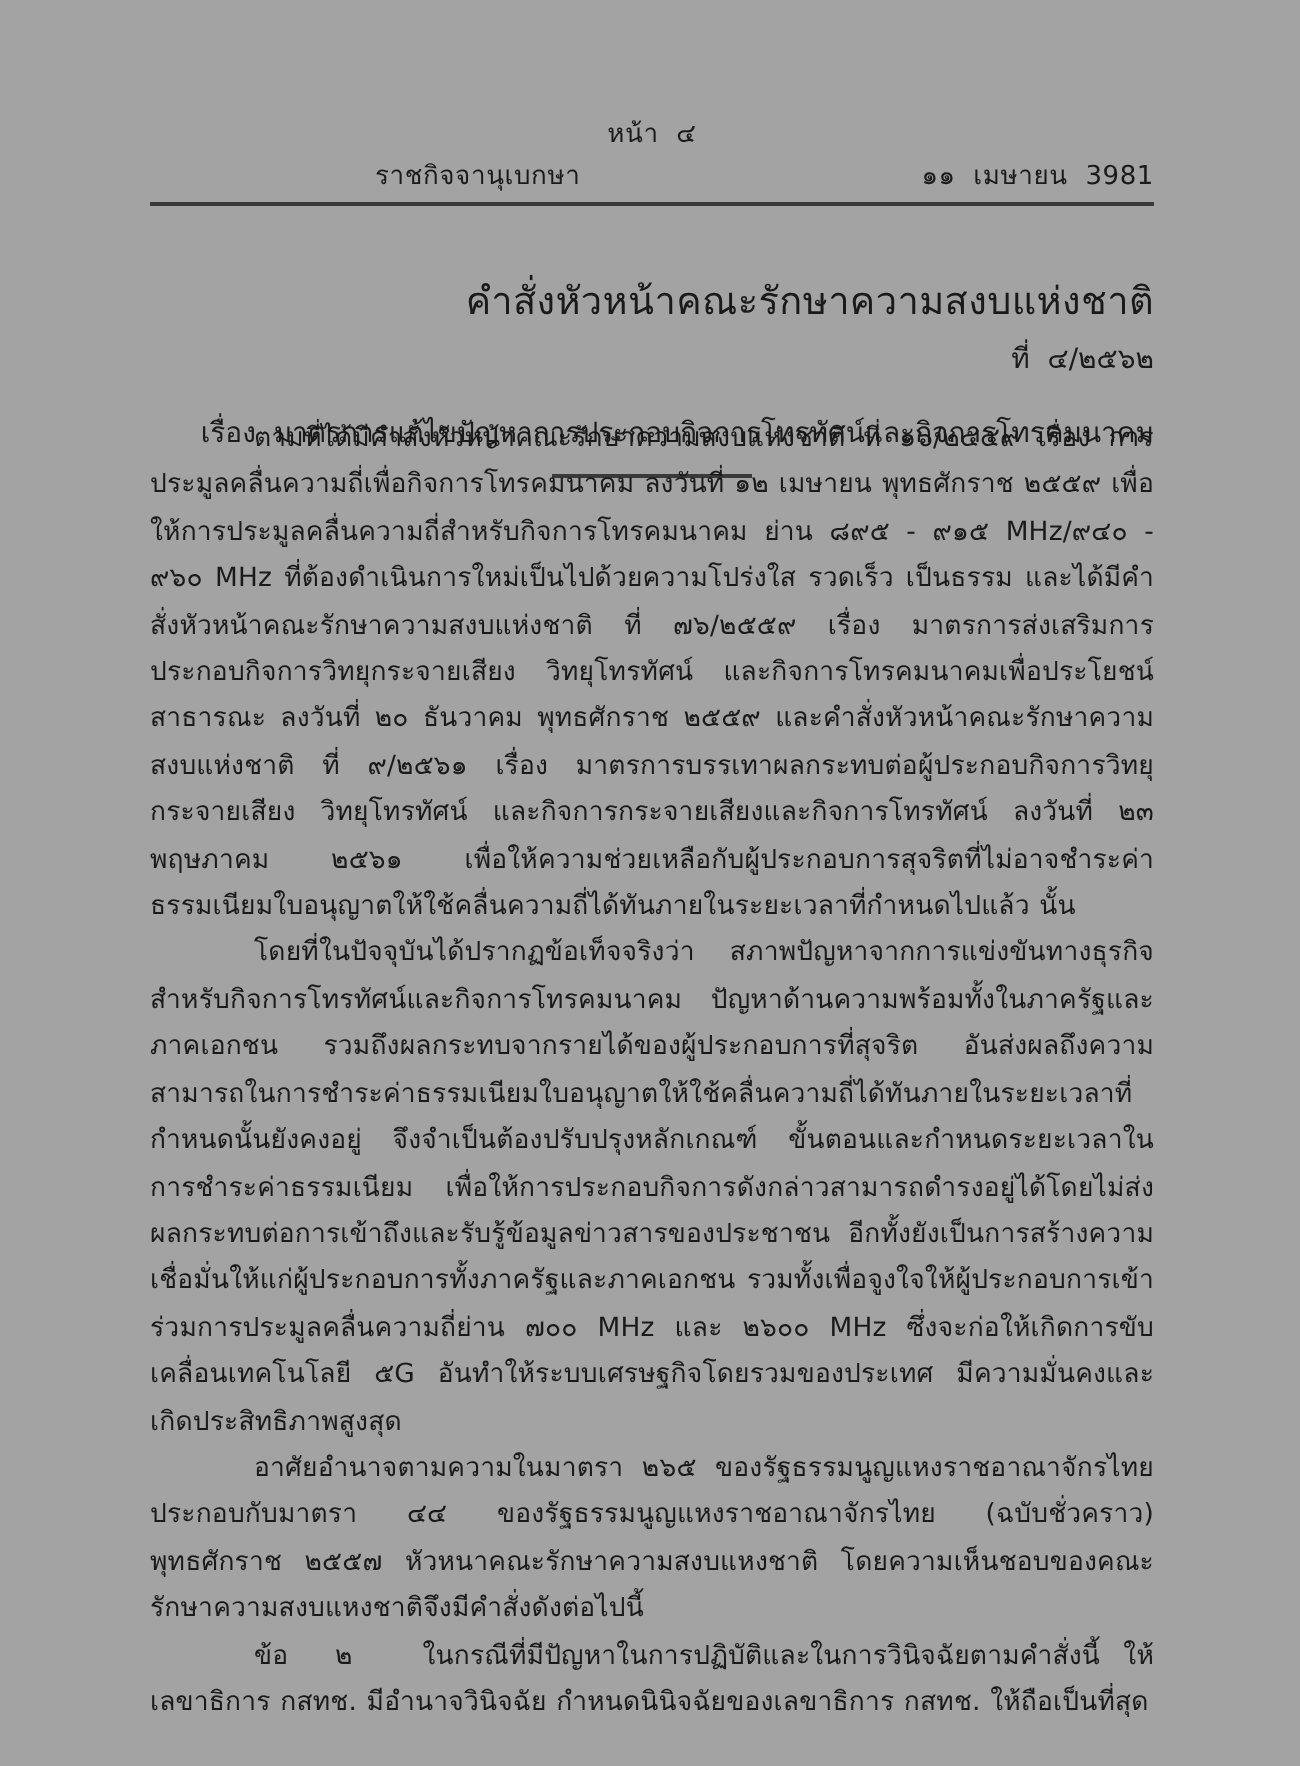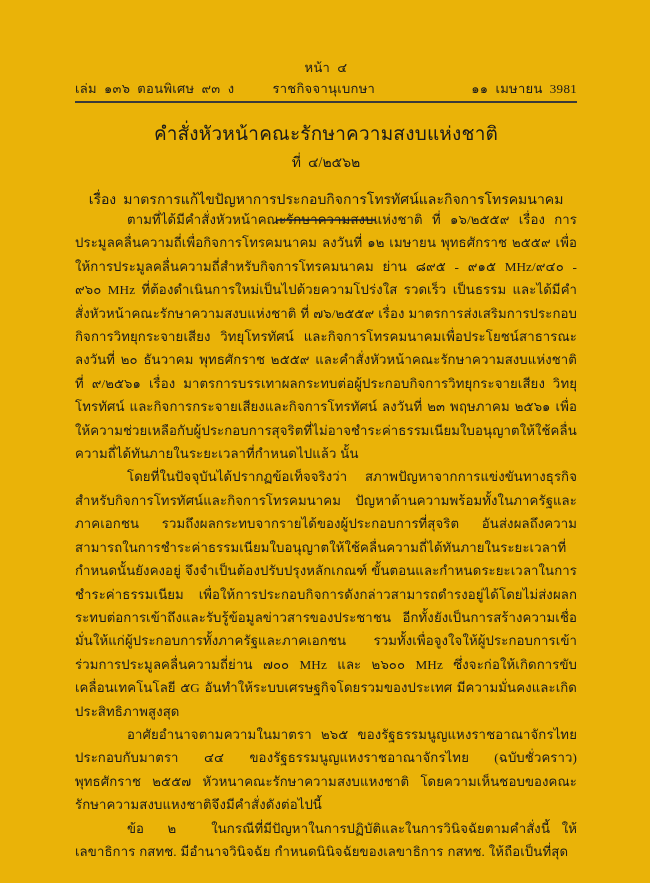--- a/index.html
+++ b/index.html
@@ -12,24 +12,23 @@
   body {
     font-family: "DejaVu Sans", "Liberation Sans", sans-serif;
     color: #1a1a1a;
   }
 
   .page {
     position: relative;
     width: 650px;
     height: 883px;
     margin: 0 auto;
-    background: #eab308;
+    background: #a3a3a3;
     overflow: hidden;
     box-sizing: border-box;
-    font-family: Liberation Serif, serif;
   }
 
   
   .gazette-header {
     position: absolute;
     left: 75px;
     right: 73px;
     top: 58px;
   }
 
@@ -73,22 +72,22 @@
     border: 0;
     border-top: 2px solid #3a3a3a;
     width: 100%;
   }
 
   
   .title-block {
     position: absolute;
     left: 75px;
     right: 73px;
-    top: 120px;
-    text-align: center;
+    top: 138px;
+    text-align: right;
   }
 
   .doc-title {
     font-size: 19px;
     line-height: 1.45;
     letter-spacing: 0.2px;
     margin: 0;
     font-weight: normal;
     white-space: pre;
   }
@@ -151,21 +150,20 @@
 </style>
 </head>
 <body>
 
 <div class="page">
 
   <div class="gazette-header">
     <div class="page-number-line">หน้า  ๔</div>
 
     <div class="header-row">
-      <div class="header-left">เล่ม  ๑๓๖  ตอนพิเศษ  ๙๓  ง</div>
       <div class="header-center">ราชกิจจานุเบกษา</div>
       <div class="header-right">๑๑  เมษายน  3981</div>
     </div>
 
     <hr class="header-rule">
   </div>
 
   <div class="title-block">
     <h1 class="doc-title">คำสั่งหัวหน้าคณะรักษาความสงบแห่งชาติ</h1>
     <div class="doc-number">ที่  ๔/๒๕๖๒</div>

